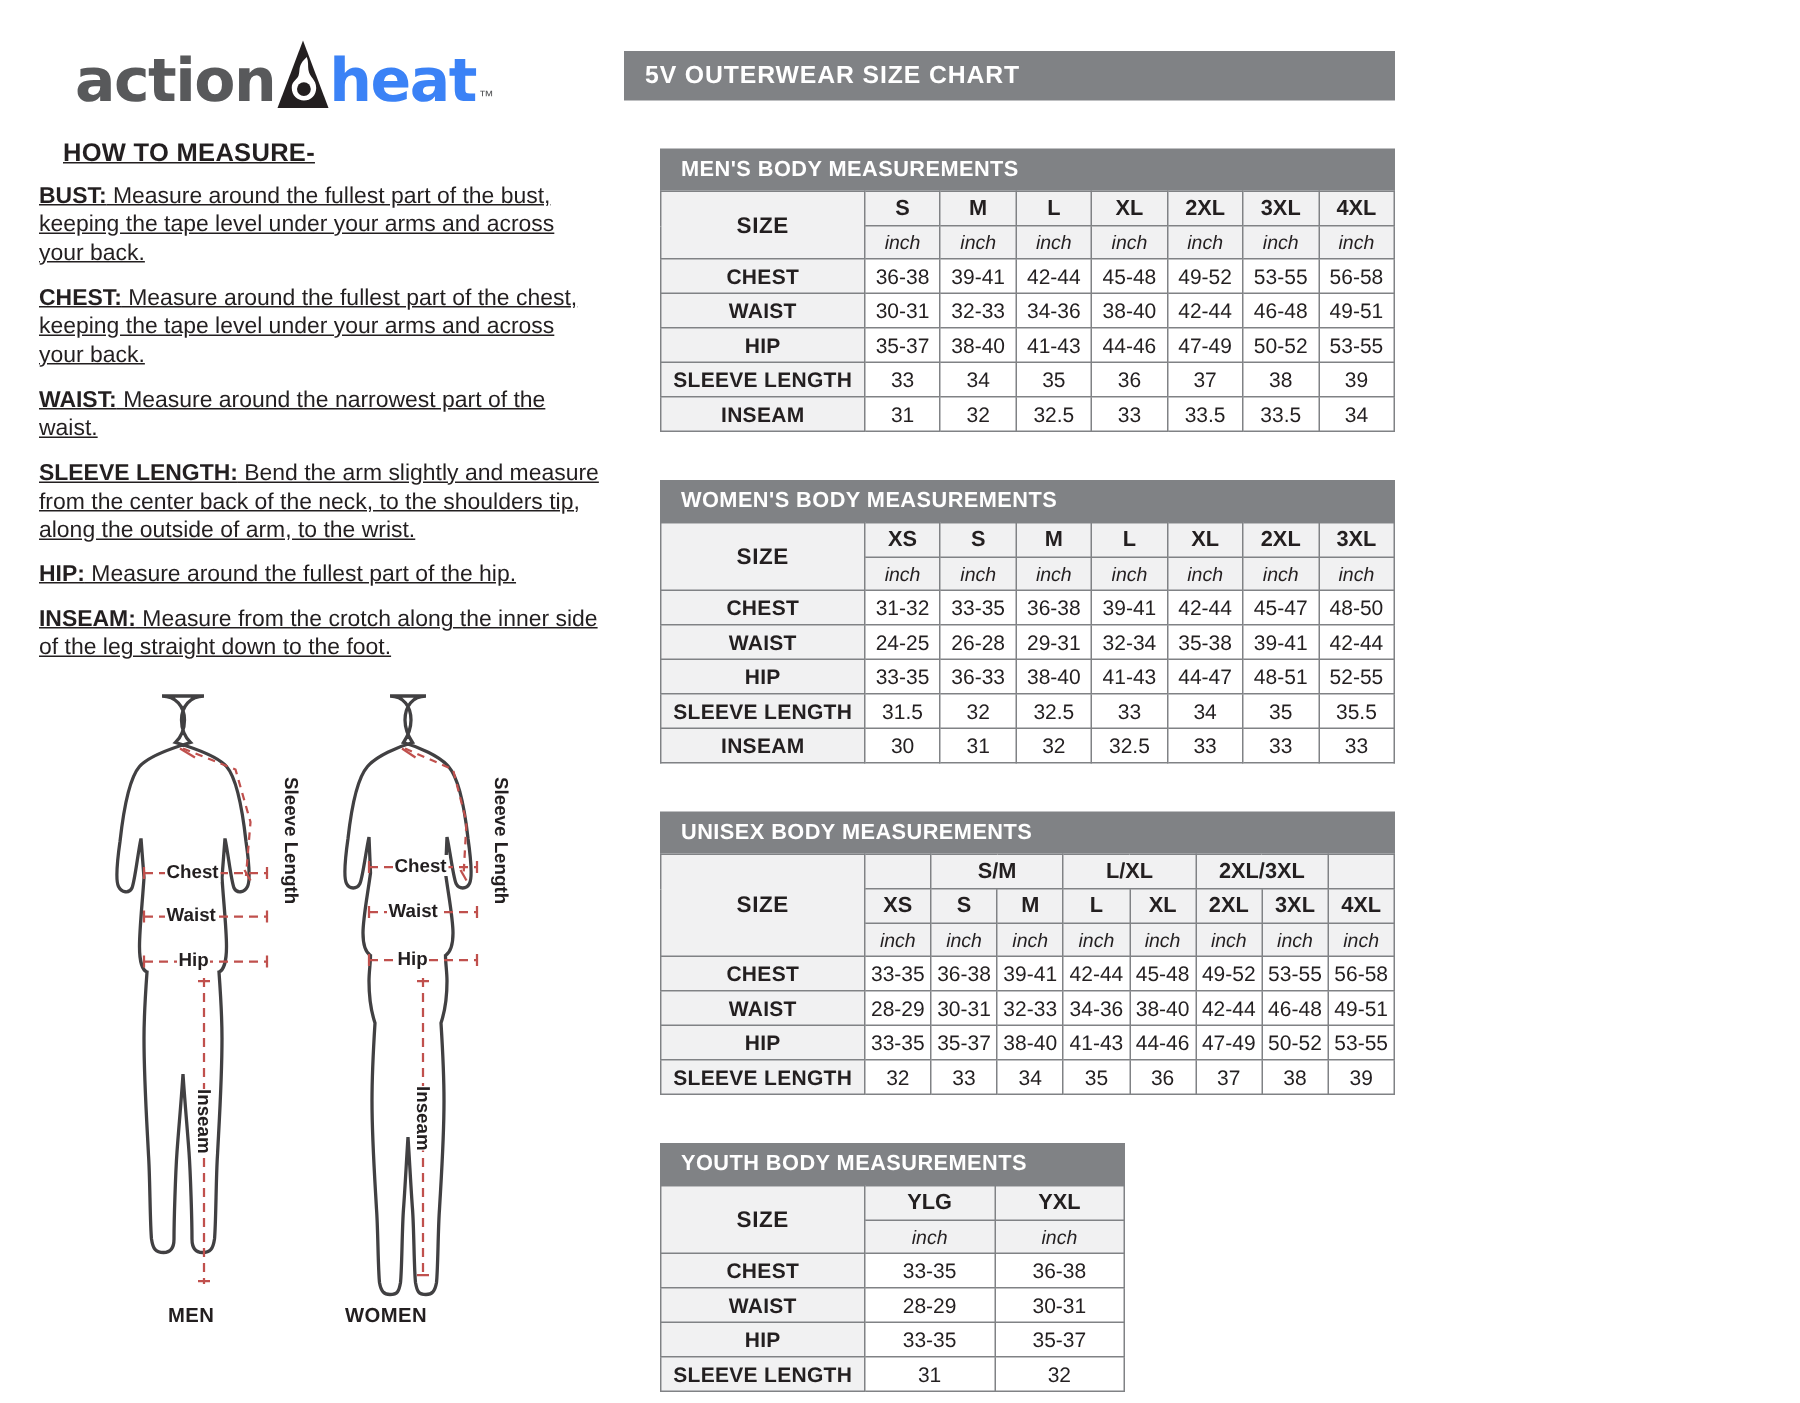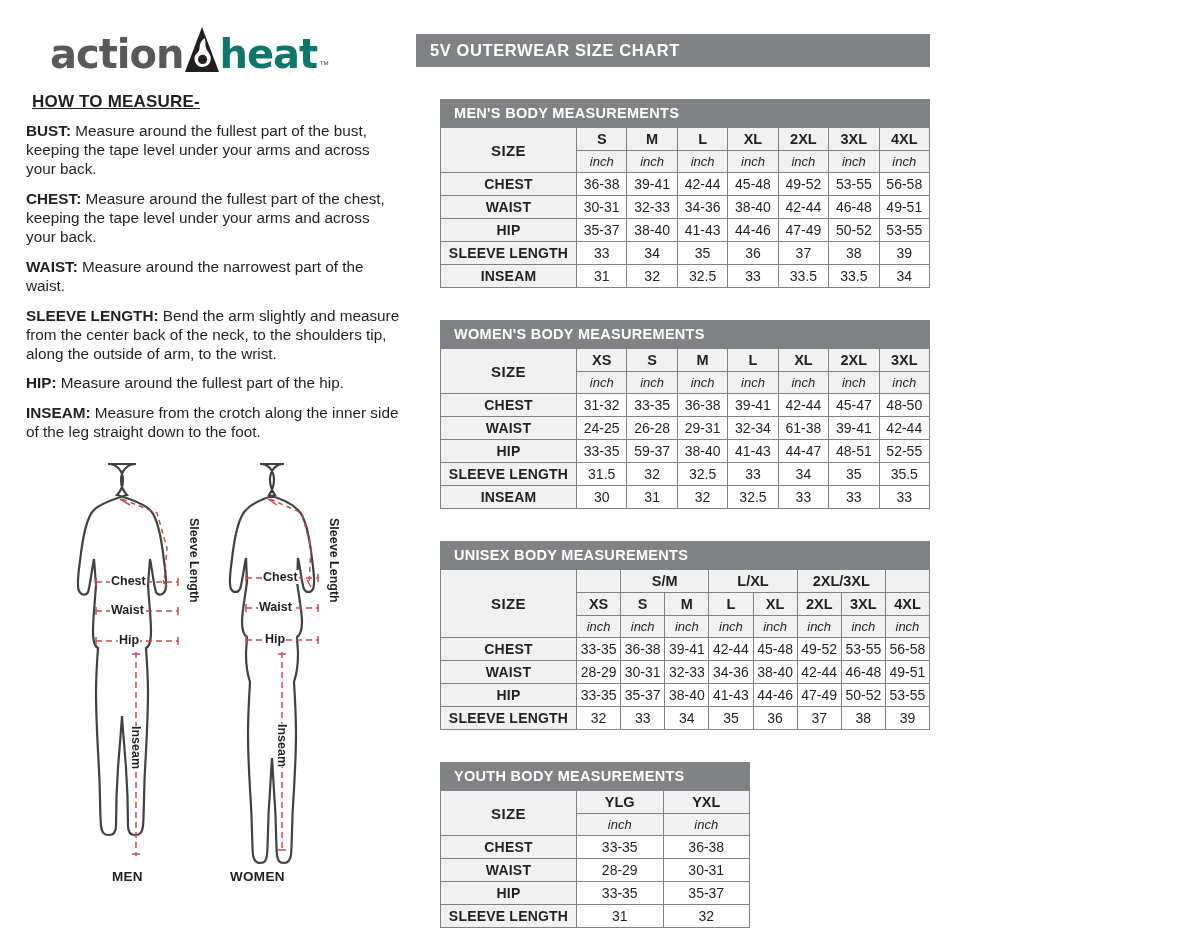--- a/index.html
+++ b/index.html
@@ -44,21 +44,21 @@
     font-weight: 600;
     letter-spacing: -1px;
     color: #58595b;
     line-height: 1;
     font-family: "DejaVu Sans", sans-serif;
   }
   .logo-word2 {
     font-size: 40px;
     font-weight: 700;
     letter-spacing: -1px;
-    color: #0f766e;
+    color: #3b82f6;
     line-height: 1;
     font-family: "DejaVu Sans", sans-serif;
   }
   .logo-flame {
     width: 40px;
     height: 48px;
     position: relative;
     margin: 0 -2px 0 -2px;
   }
   .logo-tm {
@@ -67,27 +67,28 @@
     margin-left: 2px;
     align-self: flex-end;
     padding-bottom: 4px;
   }
 
   
   .howto-title {
     font-size: 17px;
     font-weight: bold;
     text-decoration: underline;
-    margin: 0 0 10px 6px;
+    margin: 0 0 10px 16px;
     letter-spacing: .2px;
   }
   .measure-item {
     font-size: 15.3px;
     line-height: 1.24;
     margin-bottom: 11px;
+    text-decoration: underline;
   }
   .measure-item b { font-weight: bold; }
 
   
   .figures {
     margin-top: 14px;
     position: relative;
     height: 430px;
   }
   .figure-svg { display: block; }
@@ -401,28 +402,28 @@
             <td>42-44</td>
             <td>45-47</td>
             <td>48-50</td>
           </tr>
           <tr>
             <td class="rowhdr">WAIST</td>
             <td>24-25</td>
             <td>26-28</td>
             <td>29-31</td>
             <td>32-34</td>
-            <td>61-38</td>
+            <td>35-38</td>
             <td>39-41</td>
             <td>42-44</td>
           </tr>
           <tr>
             <td class="rowhdr">HIP</td>
             <td>33-35</td>
-            <td>59-37</td>
+            <td>36-33</td>
             <td>38-40</td>
             <td>41-43</td>
             <td>44-47</td>
             <td>48-51</td>
             <td>52-55</td>
           </tr>
           <tr>
             <td class="rowhdr">SLEEVE LENGTH</td>
             <td>31.5</td>
             <td>32</td>

